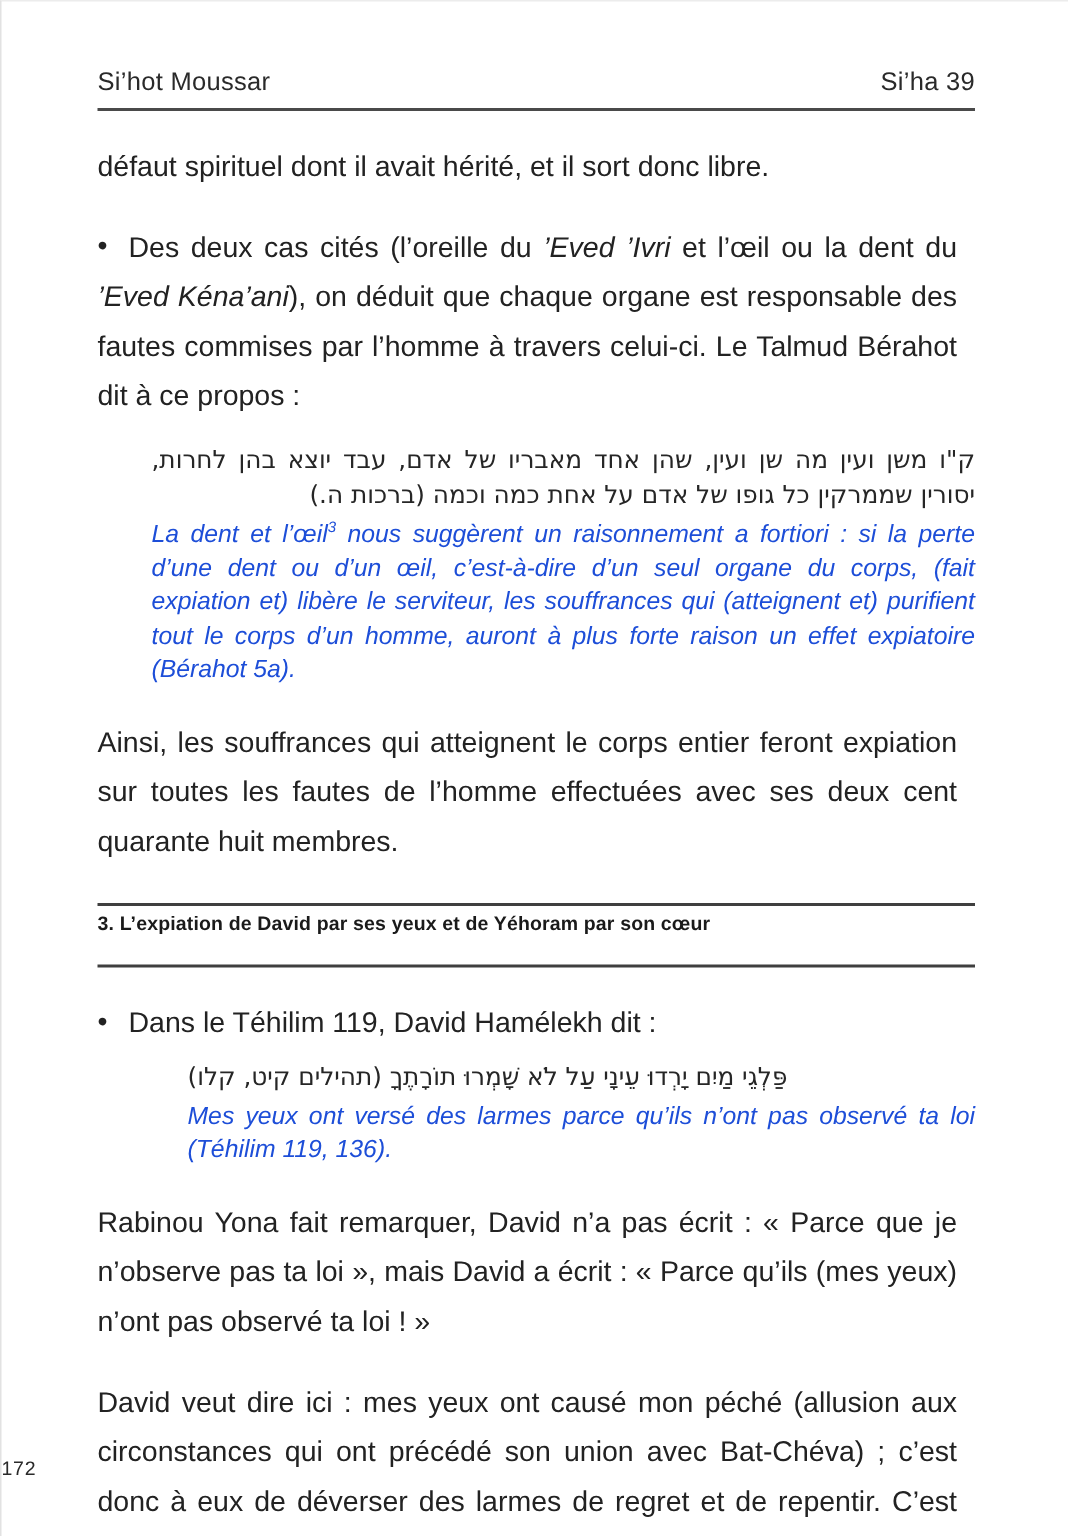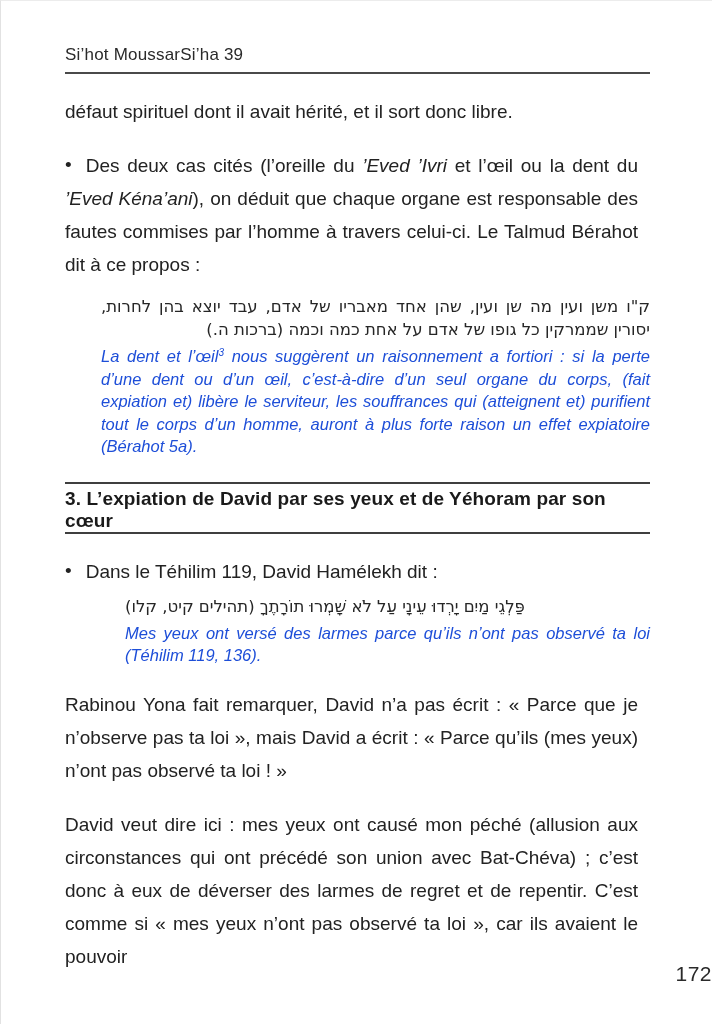--- a/index.html
+++ b/index.html
@@ -11,21 +11,21 @@
     color:#1d1d1d;
     font-family:"Liberation Sans", sans-serif;
     box-sizing:border-box;
     padding:44px 62px 0 64px;
     overflow:hidden;
     border-left:1px solid #e2e2e2;
     border-top:1px solid #ececec;
   }
   
   .runhead{
-    display:flex;justify-content:flex-start;align-items:flex-end;
+    display:flex;justify-content:space-between;align-items:flex-end;
     font-size:17px;letter-spacing:.2px;color:#2a2a2a;
     border-bottom:2px solid #4a4a4a;
     padding-bottom:7px;
   }
   
   .para{
     font-size:19px;line-height:33px;text-align:justify;
     margin:21px 12px 0 0;color:#222;
   }
   .bullet-mark{display:inline-block;margin-right:14px;transform:translateY(-1px);}
@@ -43,27 +43,27 @@
     font-style:italic;font-size:16.5px;line-height:22.5px;
     text-align:justify;margin-top:4px;color:#1d4ed8;
   }
   .trans sup{font-size:10px;line-height:0;}
   .quote2{margin:8px 0 0 60px;}
   
   .section-head{
     margin-top:24px;
     border-top:2px solid #3f3f3f;
     border-bottom:2px solid #3f3f3f;
-    padding:4px 0 0 0;
-    font-size:19px;font-weight:bold;letter-spacing:.1px;
+    padding:4px 0 20px 0;
+    font-size:13px;font-weight:bold;letter-spacing:.1px;
     color:#1a1a1a;
   }
   .pagenum{
     position:absolute;left:0;right:0;bottom:38px;
-    text-align:right;font-size:21px;color:#2a2a2a;letter-spacing:.5px;
+    text-align:left;font-size:13px;color:#2a2a2a;letter-spacing:.5px;
   }
 </style>
 </head>
 <body>
 
 <div class="page">
 
   <div class="runhead">
     <span>Si’hot Moussar</span>
     <span>Si’ha 39</span>
@@ -77,20 +77,23 @@
     <span class="bullet-mark">•</span><span>Des deux cas cités (l’oreille du </span><span class="it">’Eved ’Ivri</span><span> et l’œil ou la dent du </span><span class="it">’Eved Kéna’ani</span><span>), on déduit que chaque organe est responsable des fautes commises par l’homme à travers celui-ci. Le Talmud Bérahot dit à ce propos :</span>
   </p>
 
   <div class="quote">
     <div class="heb">ק"ו משן ועין מה שן ועין, שהן אחד מאבריו של אדם, עבד יוצא בהן לחרות, יסורין שממרקין כל גופו של אדם על אחת כמה וכמה (ברכות ה.)</div>
     <div class="trans">
       <span>La dent et l’œil</span><sup>3</sup><span> nous suggèrent un raisonnement a fortiori : si la perte d’une dent ou d’un œil, c’est-à-dire d’un seul organe du corps, (fait expiation et) libère le serviteur, les souffrances qui (atteignent et) purifient tout le corps d’un homme, auront à plus forte raison un effet expiatoire (Bérahot 5a).</span>
     </div>
   </div>
 
+  <p class="para">
+    <span>Ainsi, les souffrances qui atteignent le corps entier feront expiation sur toutes les fautes de l’homme effectuées avec ses deux cent quarante huit membres.</span>
+  </p>
 
   <div class="section-head">3. L’expiation de David par ses yeux et de Yéhoram par son cœur</div>
 
   <p class="para">
     <span class="bullet-mark">•</span><span>Dans le Téhilim 119, David Hamélekh dit :</span>
   </p>
 
   <div class="quote quote2">
     <div class="heb centered">פַּלְגֵי מַיִם יָרְדוּ עֵינָי עַל לֹא שָׁמְרוּ תוֹרָתֶךָ (תהילים קיט, קלו)</div>
     <div class="trans">Mes yeux ont versé des larmes parce qu’ils n’ont pas observé ta loi (Téhilim 119, 136).</div>

